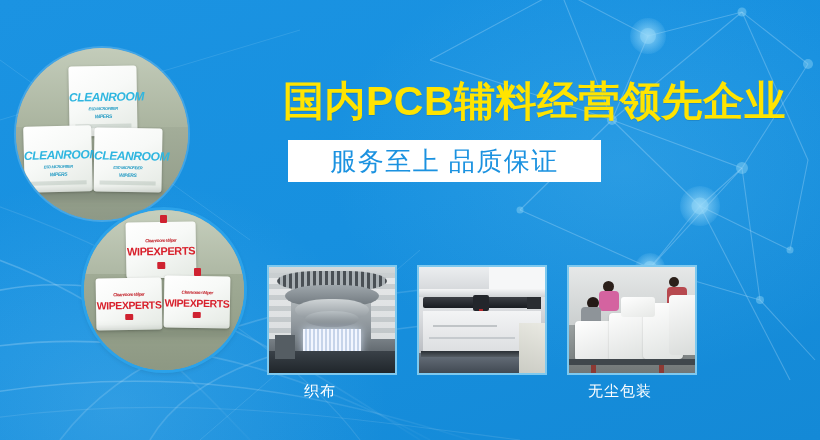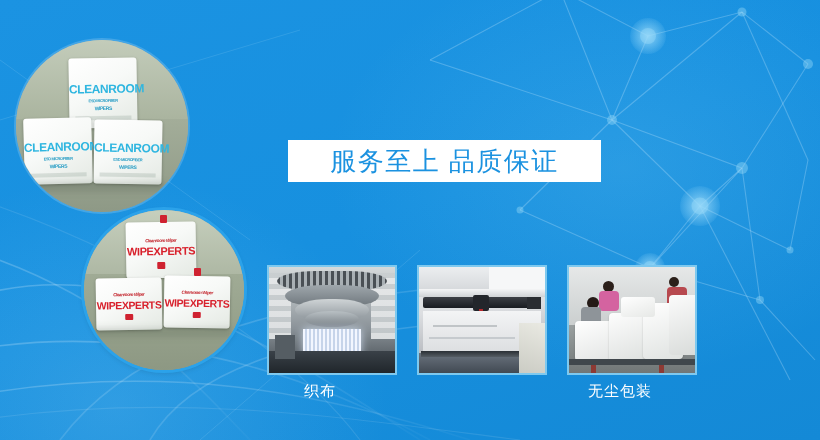--- a/index.html
+++ b/index.html
@@ -22,21 +22,21 @@
   
   .bg-net { position:absolute; inset:0; width:100%; height:100%; }
 
   
   .circle-photo {
     position:absolute;
     border-radius:50%;
     overflow:hidden;
     box-shadow:0 0 0 2px rgba(255,255,255,0.18);
   }
-  .circle-a { left:16px; top:40px; width:172px; height:172px; z-index:4; }
+  .circle-a { left:16px; top:48px; width:172px; height:172px; z-index:4;font-style:italic; }
   .circle-b { left:84px; top:210px; width:160px; height:160px; z-index:5;
               box-shadow:0 0 0 3px #2ba2ea, 0 2px 6px rgba(0,0,0,0.18); }
 
   .photo-inner { position:absolute; inset:0; }
 
   
   .scene-cleanroom {
     background:linear-gradient(185deg,#b9c2b0 0%,#a9b4a3 40%,#99a492 100%);
   }
   .scene-wipex {
@@ -279,20 +279,21 @@
         <div class="pack-label lbl-sub-red" style="top:14px;font-size:4.5px;font-style:italic;">Cleanroom Wiper</div>
         <div class="pack-label lbl-red" style="top:21px;font-size:10.5px;">WIPEXPERTS</div>
         <div class="redtab" style="left:50%;top:36px;margin-left:-4px;width:8px;height:6px;"></div>
       </div>
       <div class="redtab" style="left:110px;top:58px;width:7px;height:8px;"></div>
 
       <div class="sh" style="left:8px;top:118px;width:140px;height:9px;background:rgba(60,70,60,0.18);filter:blur(3px);"></div>
     </div>
   </div>
 
+  <div class="headline">国内PCB辅料经营领先企业</div>
 
   <div class="subbar">
     <span>服务至上 品质保证</span>
   </div>
 
 
   <div class="thumbs">
 
     <div class="thumb">
       <div class="thumb-frame">

